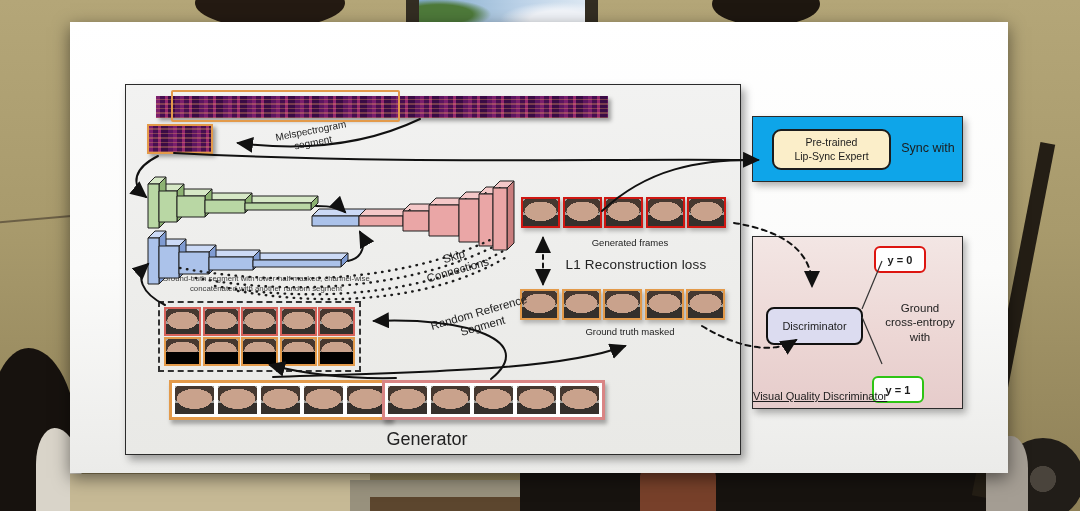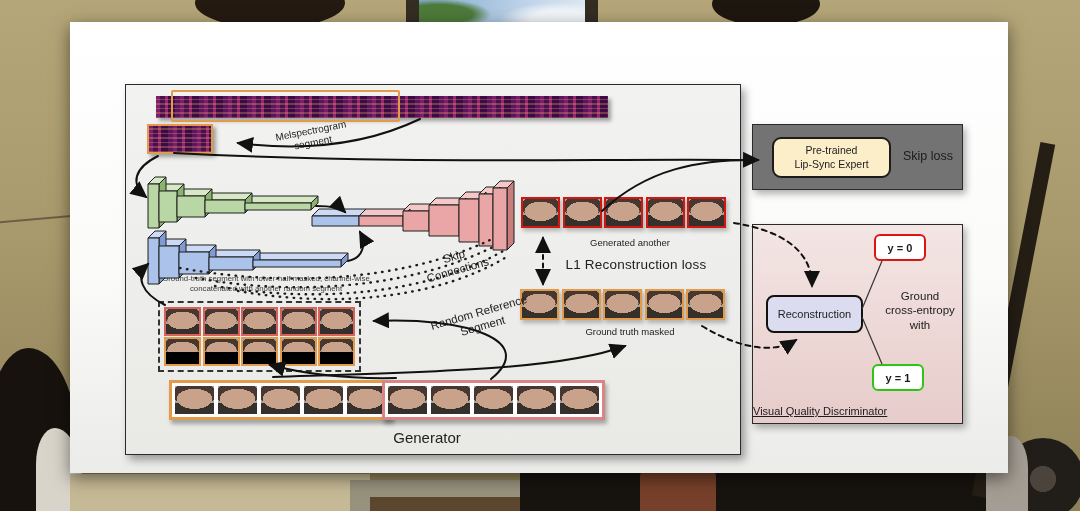--- a/index.html
+++ b/index.html
@@ -52,21 +52,21 @@
   
   .lbl{position:absolute;text-align:center;color:#222;}
   .lbl div{white-space:nowrap;}
   .l-melspec{left:252px;top:125px;width:120px;font-size:10px;transform:rotate(-11deg);line-height:1.2;}
   .l-caption{left:150px;top:274px;width:232px;font-size:7.8px;line-height:1.3;color:#3a3a3a;}
   .l-skip{left:408px;top:250px;width:96px;font-size:11.5px;transform:rotate(-16deg);line-height:1.2;}
   .l-random{left:418px;top:306px;width:126px;font-size:11.5px;transform:rotate(-16deg);line-height:1.2;}
   .l-genframes{left:555px;top:237px;width:150px;font-size:9.5px;}
   .l-l1{left:548px;top:257px;width:176px;font-size:13.5px;font-weight:400;letter-spacing:.2px;}
   .l-gtseg{left:550px;top:326px;width:160px;font-size:9.5px;}
-  .l-generator{left:352px;top:429px;width:150px;font-size:15px;}
+  .l-generator{left:352px;top:429px;width:150px;font-size:18px;}
 
   
   .strip{position:absolute;display:flex;}
   .cell{flex:none;position:relative;overflow:hidden;background:#93938e;box-sizing:content-box;}
   .face{position:absolute;inset:0;
     background:
      radial-gradient(ellipse 46% 36% at 50% 46%, #c9a28c 0 99%, transparent 100%),
      radial-gradient(ellipse 56% 44% at 50% 28%, #463830 0 99%, transparent 100%),
      linear-gradient(180deg,#a3a39e 0 60%,#35302c 60% 100%);}
   .masked .face::after{content:"";position:absolute;left:-4px;right:-4px;top:52%;bottom:-4px;background:#000;}
@@ -80,29 +80,29 @@
   .ref-box{position:absolute;left:158px;top:301px;padding:4px;border:2px dashed #333;
      display:flex;flex-direction:column;gap:1px;background:transparent;}
   .ref-row{display:flex;gap:1.5px;}
   .film{position:absolute;top:380px;display:flex;}
   .film-group{display:flex;gap:2px;padding:2px;background:#fff;box-shadow:2px 4px 4px rgba(0,0,0,.3);}
   .fg-org{left:169px;border:3px solid #e39a4a;}
   .fg-pink{left:382px;border:3px solid #d98585;}
   .s-generated,.s-groundtruth{filter:drop-shadow(2px 3px 2px rgba(0,0,0,.25));}
 
   
-  .sync-box{position:absolute;left:752px;top:124px;width:211px;height:66px;
-     background:#737373;border:1.5px solid #2b2b2b;box-shadow:3px 4px 7px rgba(0,0,0,.3);box-sizing:border-box;}
+  .sync-box{position:absolute;left:752px;top:116px;width:211px;height:66px;
+     background:#0ea5e9;border:1.5px solid #2b2b2b;box-shadow:3px 4px 7px rgba(0,0,0,.3);box-sizing:border-box;}
   .expert-box{position:absolute;left:19px;top:12px;width:119px;height:41px;border-radius:9px;
      background:#fbeec9;border:2px solid #1c1c1c;display:flex;flex-direction:column;
      justify-content:center;text-align:center;font-size:10.5px;line-height:1.3;box-sizing:border-box;}
   .sync-label{position:absolute;left:140px;top:24px;width:70px;text-align:center;font-size:12.5px;}
 
   
-  .vqd-box{position:absolute;left:752px;top:224px;width:211px;height:200px;
+  .vqd-box{position:absolute;left:752px;top:236px;width:211px;height:173px;
      background:linear-gradient(180deg,#f3e6e4 0%,#ecd6d4 60%,#e6cccb 100%);
      border:1.5px solid #2b2b2b;box-shadow:3px 4px 7px rgba(0,0,0,.3);box-sizing:border-box;}
   .y-box{position:absolute;width:52px;height:27px;border-radius:6px;background:#fff;
      display:flex;align-items:center;justify-content:center;font-size:11px;font-weight:600;box-sizing:border-box;}
   .y0{left:121px;top:9px;border:2.5px solid #dd1510;}
   .y1{left:119px;top:139px;border:2.5px solid #2ec414;}
   .disc-box{position:absolute;left:13px;top:70px;width:97px;height:38px;border-radius:8px;
      background:#dcdcf0;border:2px solid #111;display:flex;align-items:center;justify-content:center;
      font-size:11px;box-sizing:border-box;}
   .bce{position:absolute;left:124px;top:64px;width:86px;text-align:center;font-size:11.5px;line-height:1.25;}
@@ -199,21 +199,21 @@
       <div class="cell c-red">
         <div class="face"></div>
       </div>
       <div class="cell c-red">
         <div class="face"></div>
       </div>
       <div class="cell c-red">
         <div class="face"></div>
       </div>
     </div>
-  <div class="lbl l-genframes">Generated another</div>
+  <div class="lbl l-genframes">Generated frames</div>
   <div class="lbl l-l1">L1 Reconstruction loss</div>
   <div class="strip s-groundtruth">
       <div class="cell c-org">
         <div class="face"></div>
       </div>
       <div class="cell c-org">
         <div class="face"></div>
       </div>
       <div class="cell c-org">
         <div class="face"></div>
@@ -269,26 +269,26 @@
       <div class="cell c-film">
         <div class="face"></div>
       </div>
     </div>
 
   <div class="sync-box">
     <div class="expert-box">
       <div>Pre-trained</div>
       <div>Lip-Sync Expert</div>
     </div>
-    <div class="sync-label">Skip loss</div>
+    <div class="sync-label">Sync with</div>
   </div>
 
   <div class="vqd-box">
     <div class="y-box y0">y = 0</div>
-    <div class="disc-box">Reconstruction</div>
+    <div class="disc-box">Discriminator</div>
     <div class="bce">
       <div>Ground</div>
       <div>cross-entropy</div>
       <div>with</div>
     </div>
     <div class="y-box y1">y = 1</div>
     <div class="vqd-title">Visual Quality Discriminator</div>
   </div>
 
   <svg class="arrows" viewBox="0 0 1080 511" width="1080" height="511">

